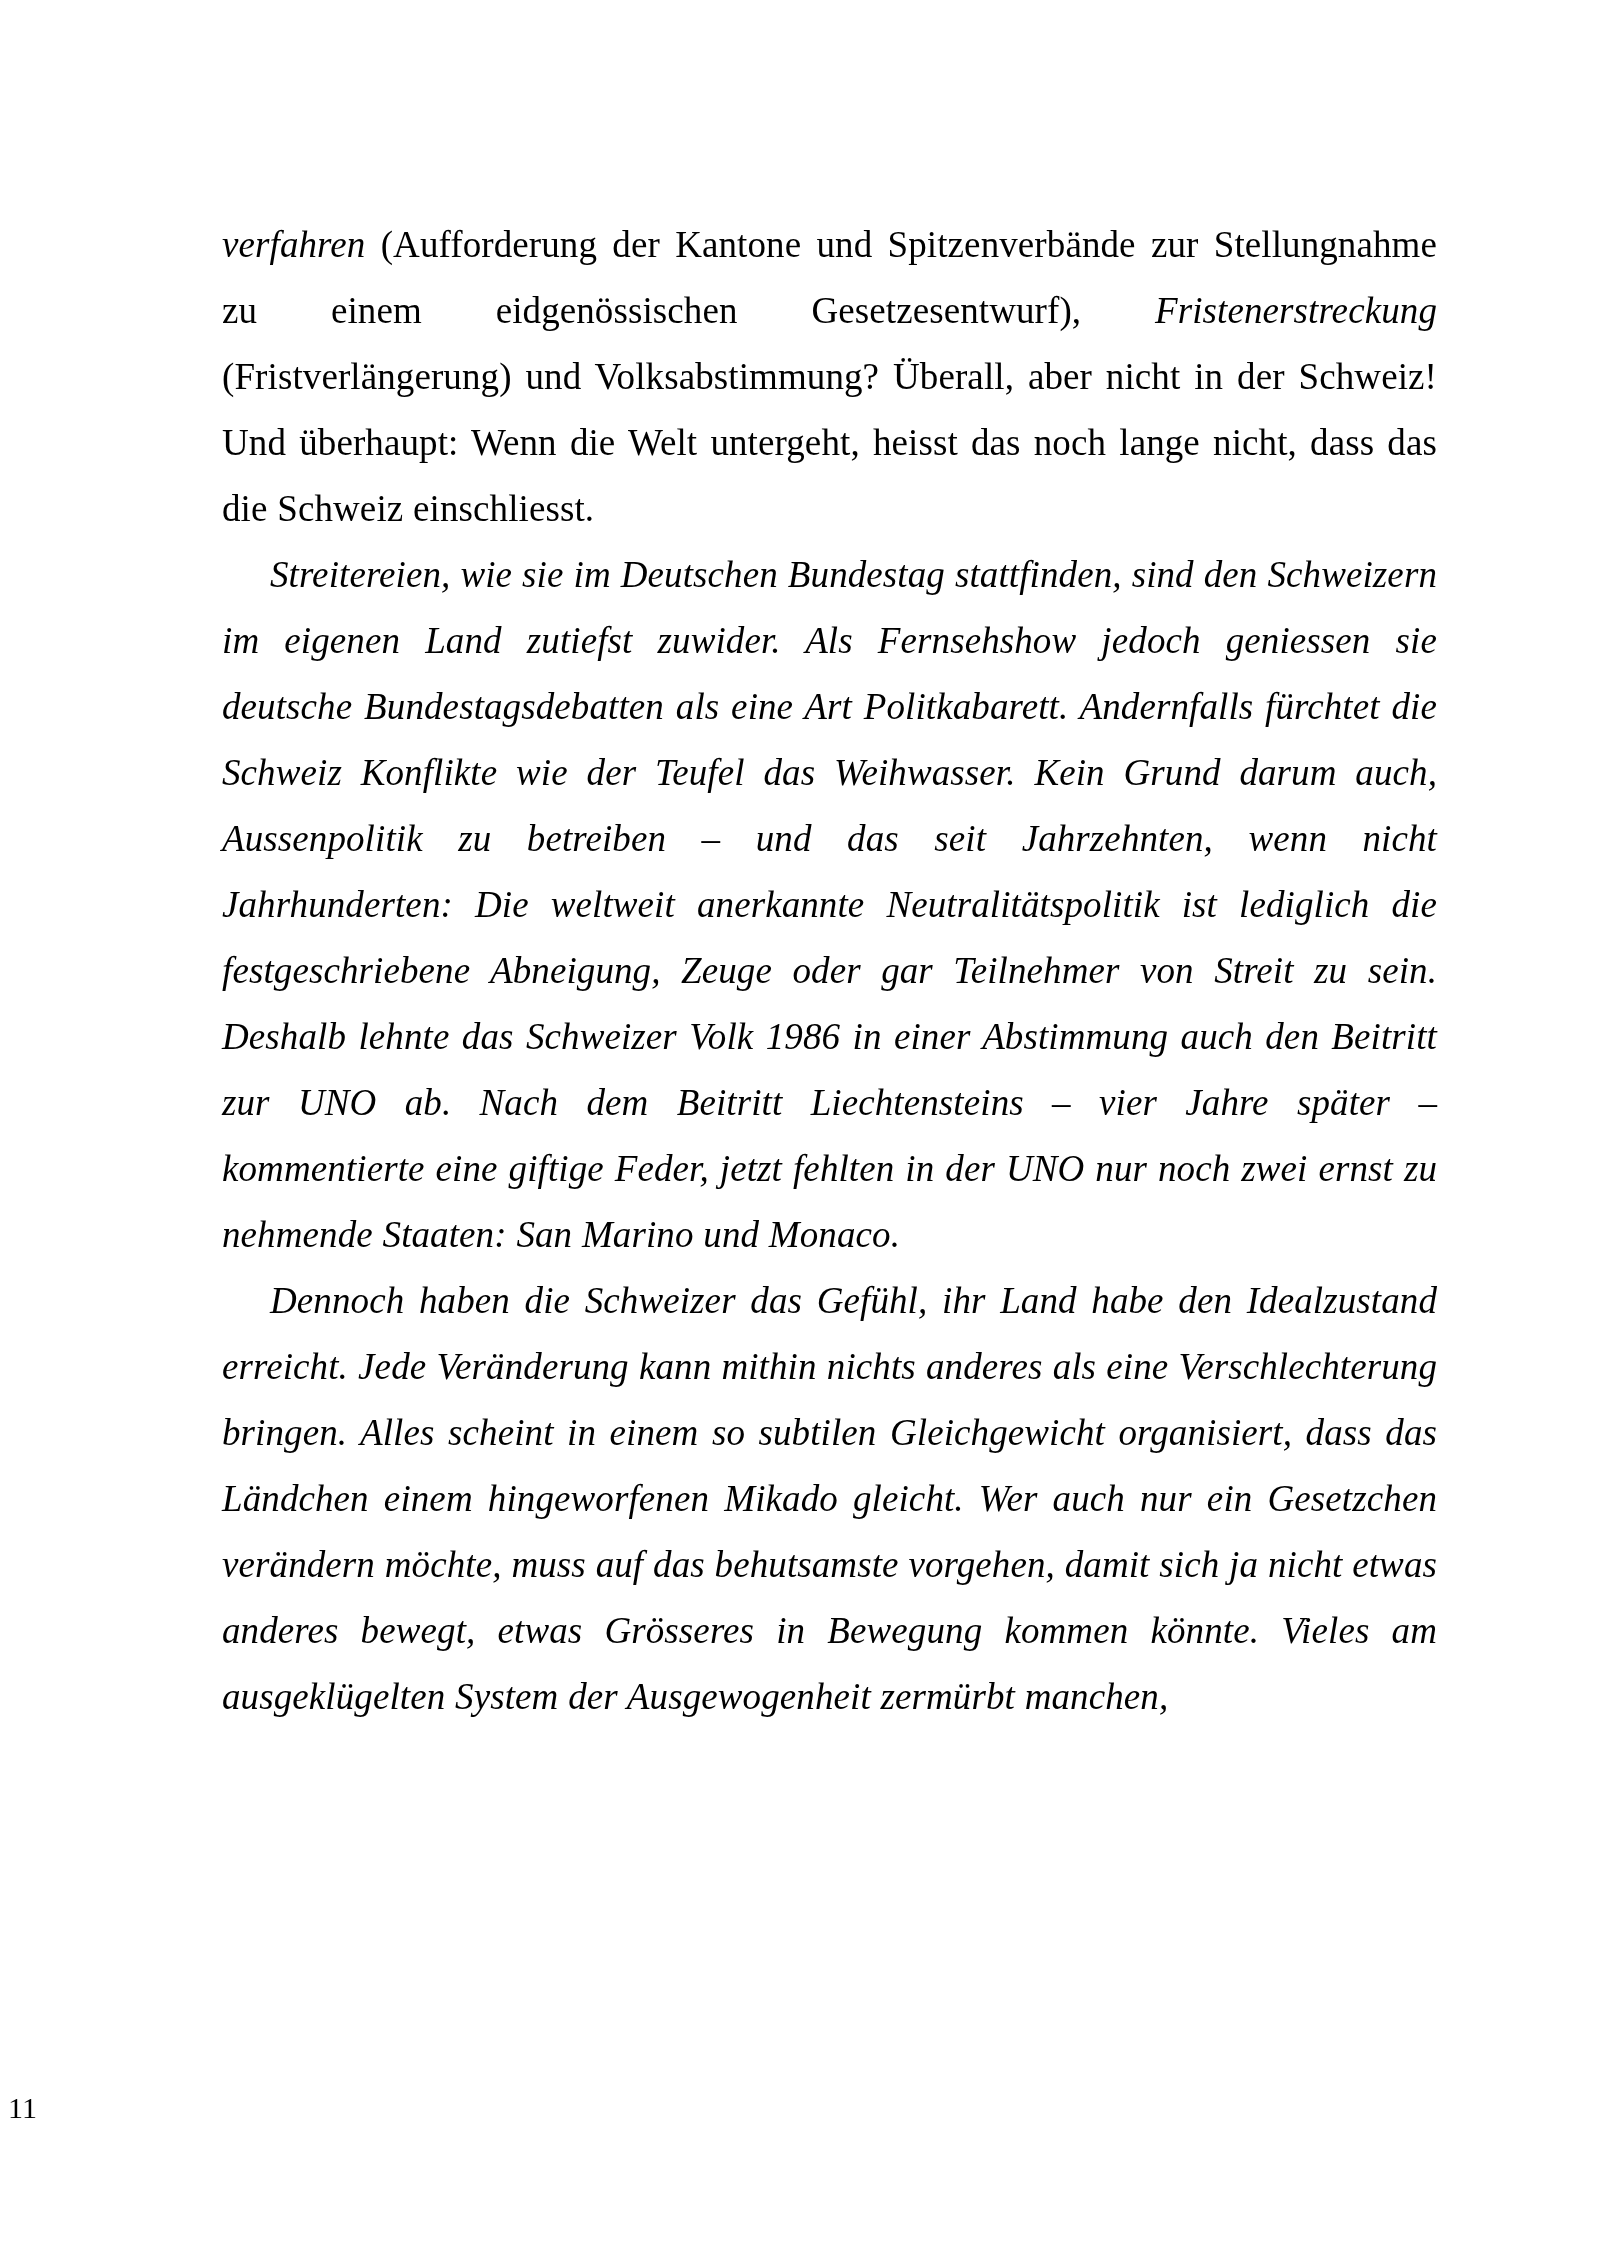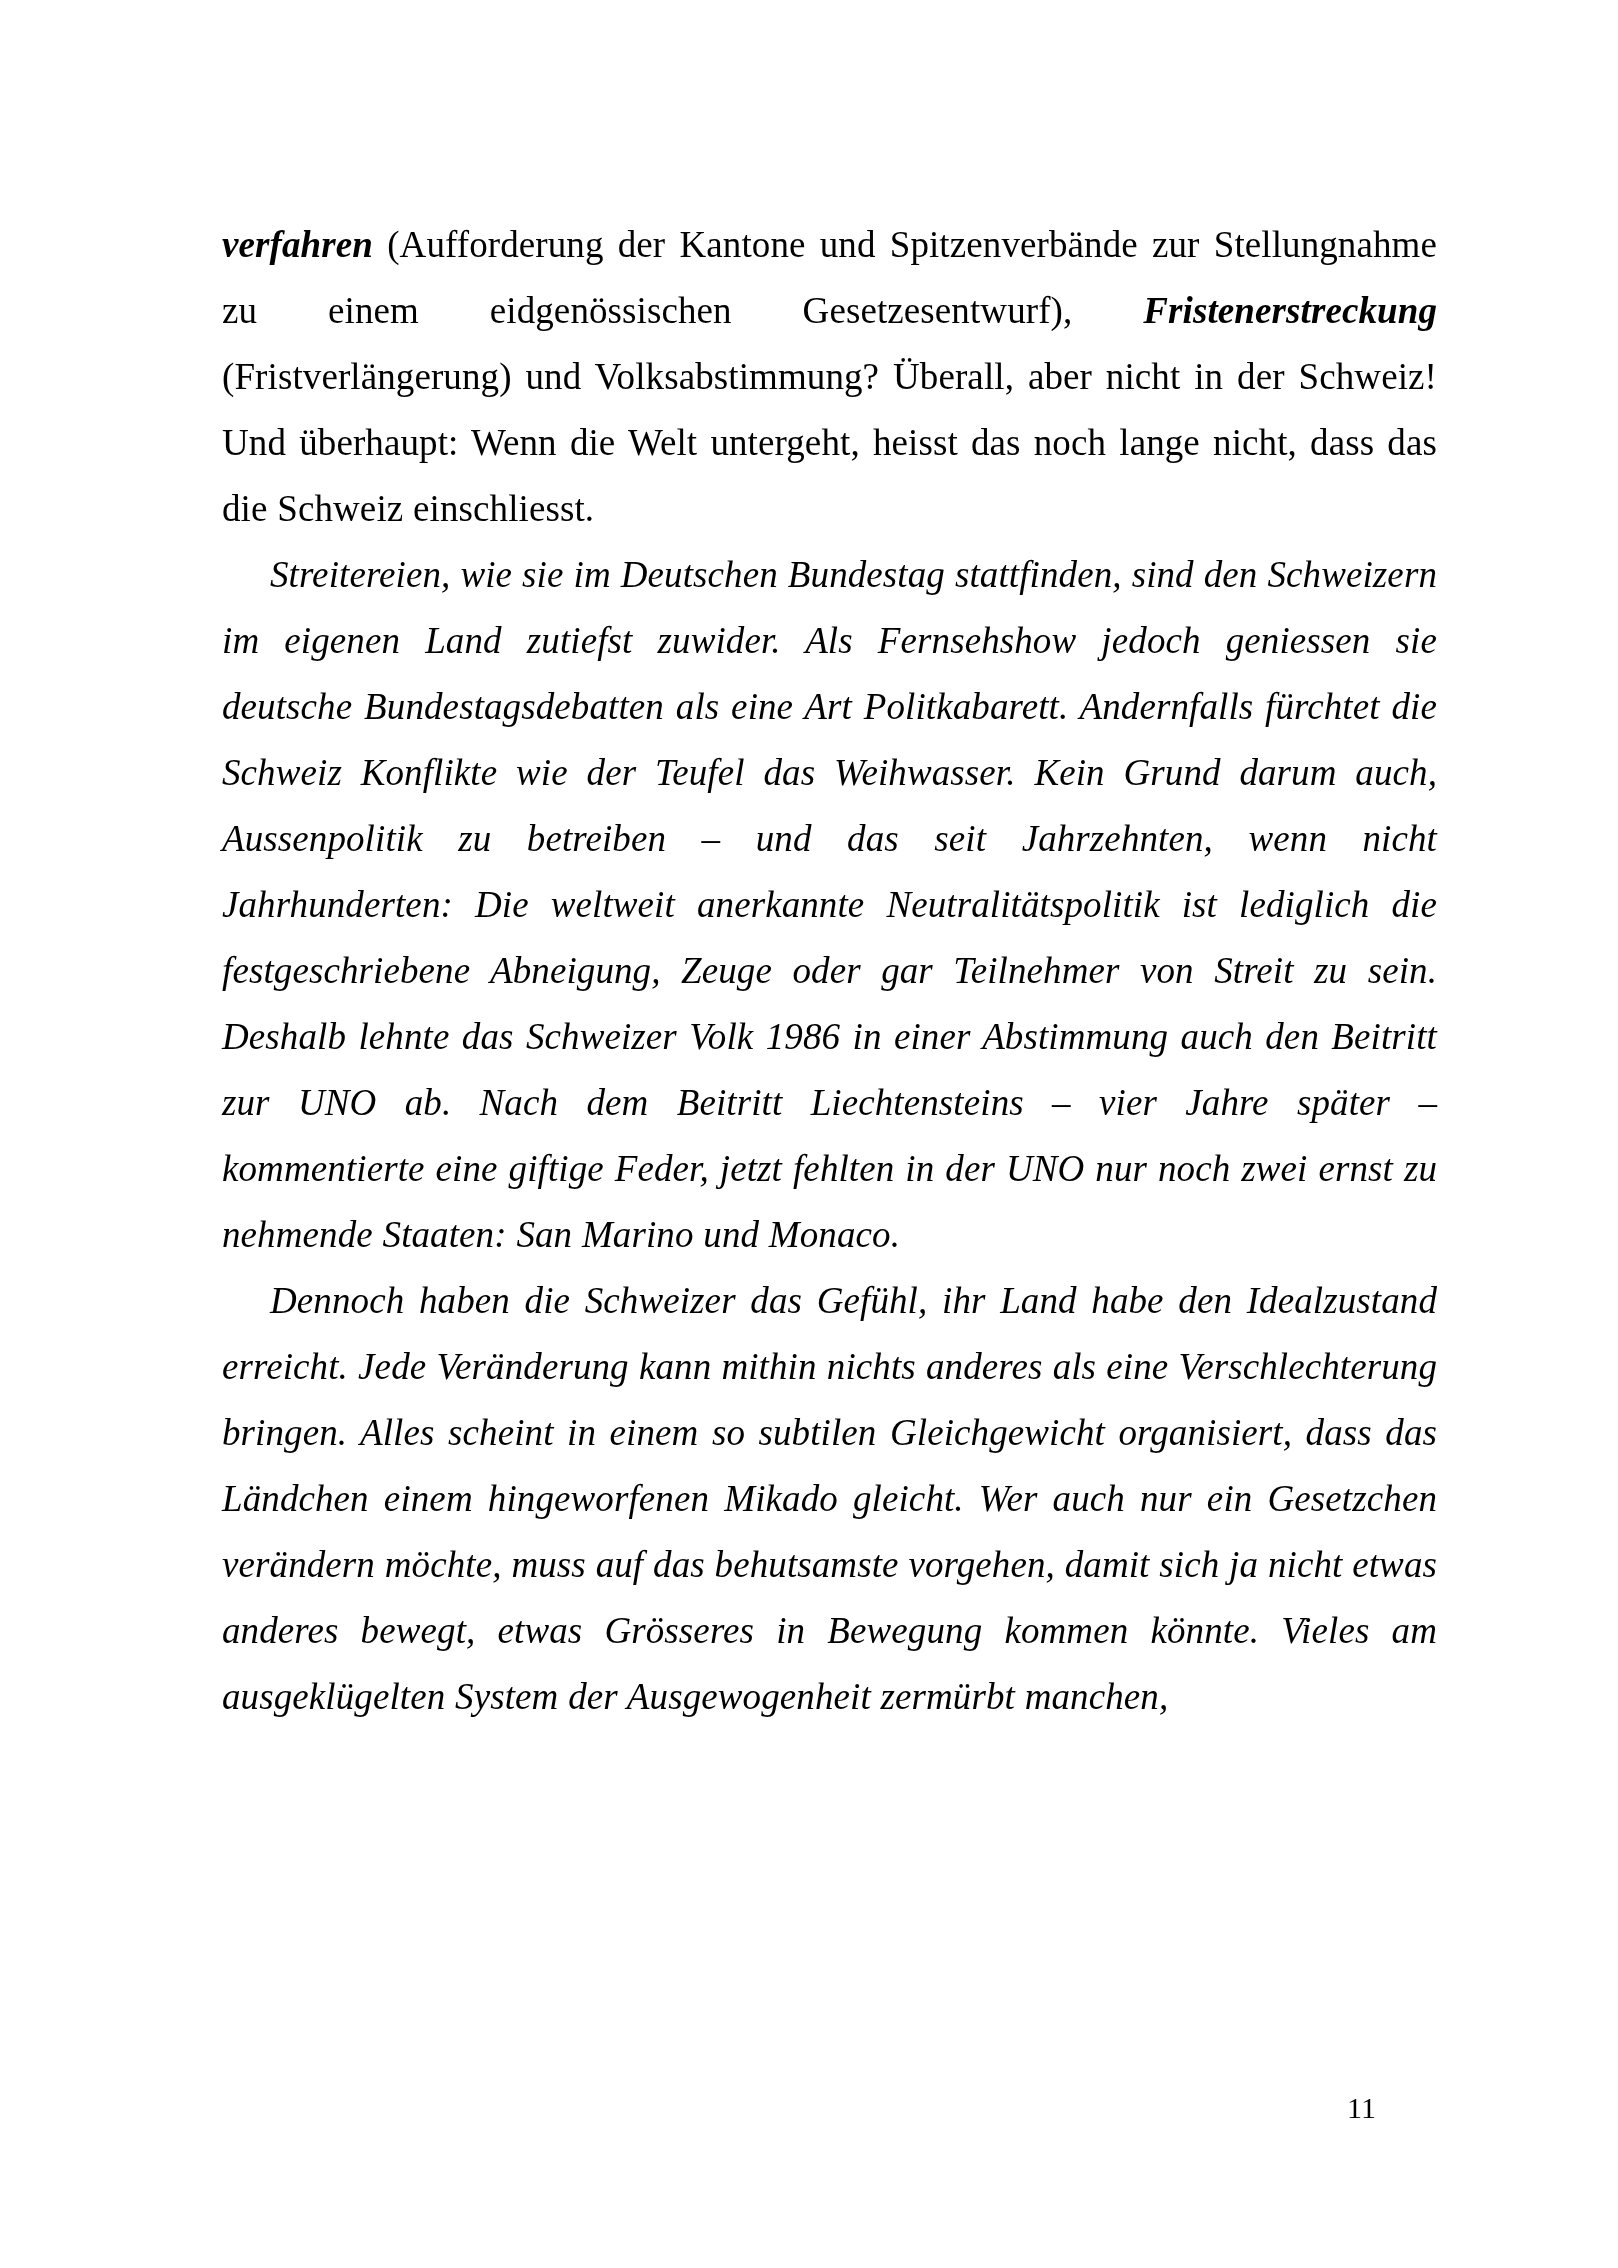--- a/index.html
+++ b/index.html
@@ -38,28 +38,27 @@
     letter-spacing: 0.1px;
     word-spacing: 0.4px;
     hyphens: none;
   }
   p.indent {
     text-indent: 48px;
     font-style: italic;
   }
   .it {
     font-style: italic;
-    font-weight: bold;
   }
   .page-number {
     position: absolute;
-    left: 16px;
+    left: 8px;
     top: 2091px;
     width: 1360px;
-    text-align: right;
+    text-align: left;
     font-size: 30px;
     font-family: "Liberation Serif", "DejaVu Serif", serif;
     color: #000000;
   }
 </style>
 </head>
 <body>
 
 <div class="page">
 

